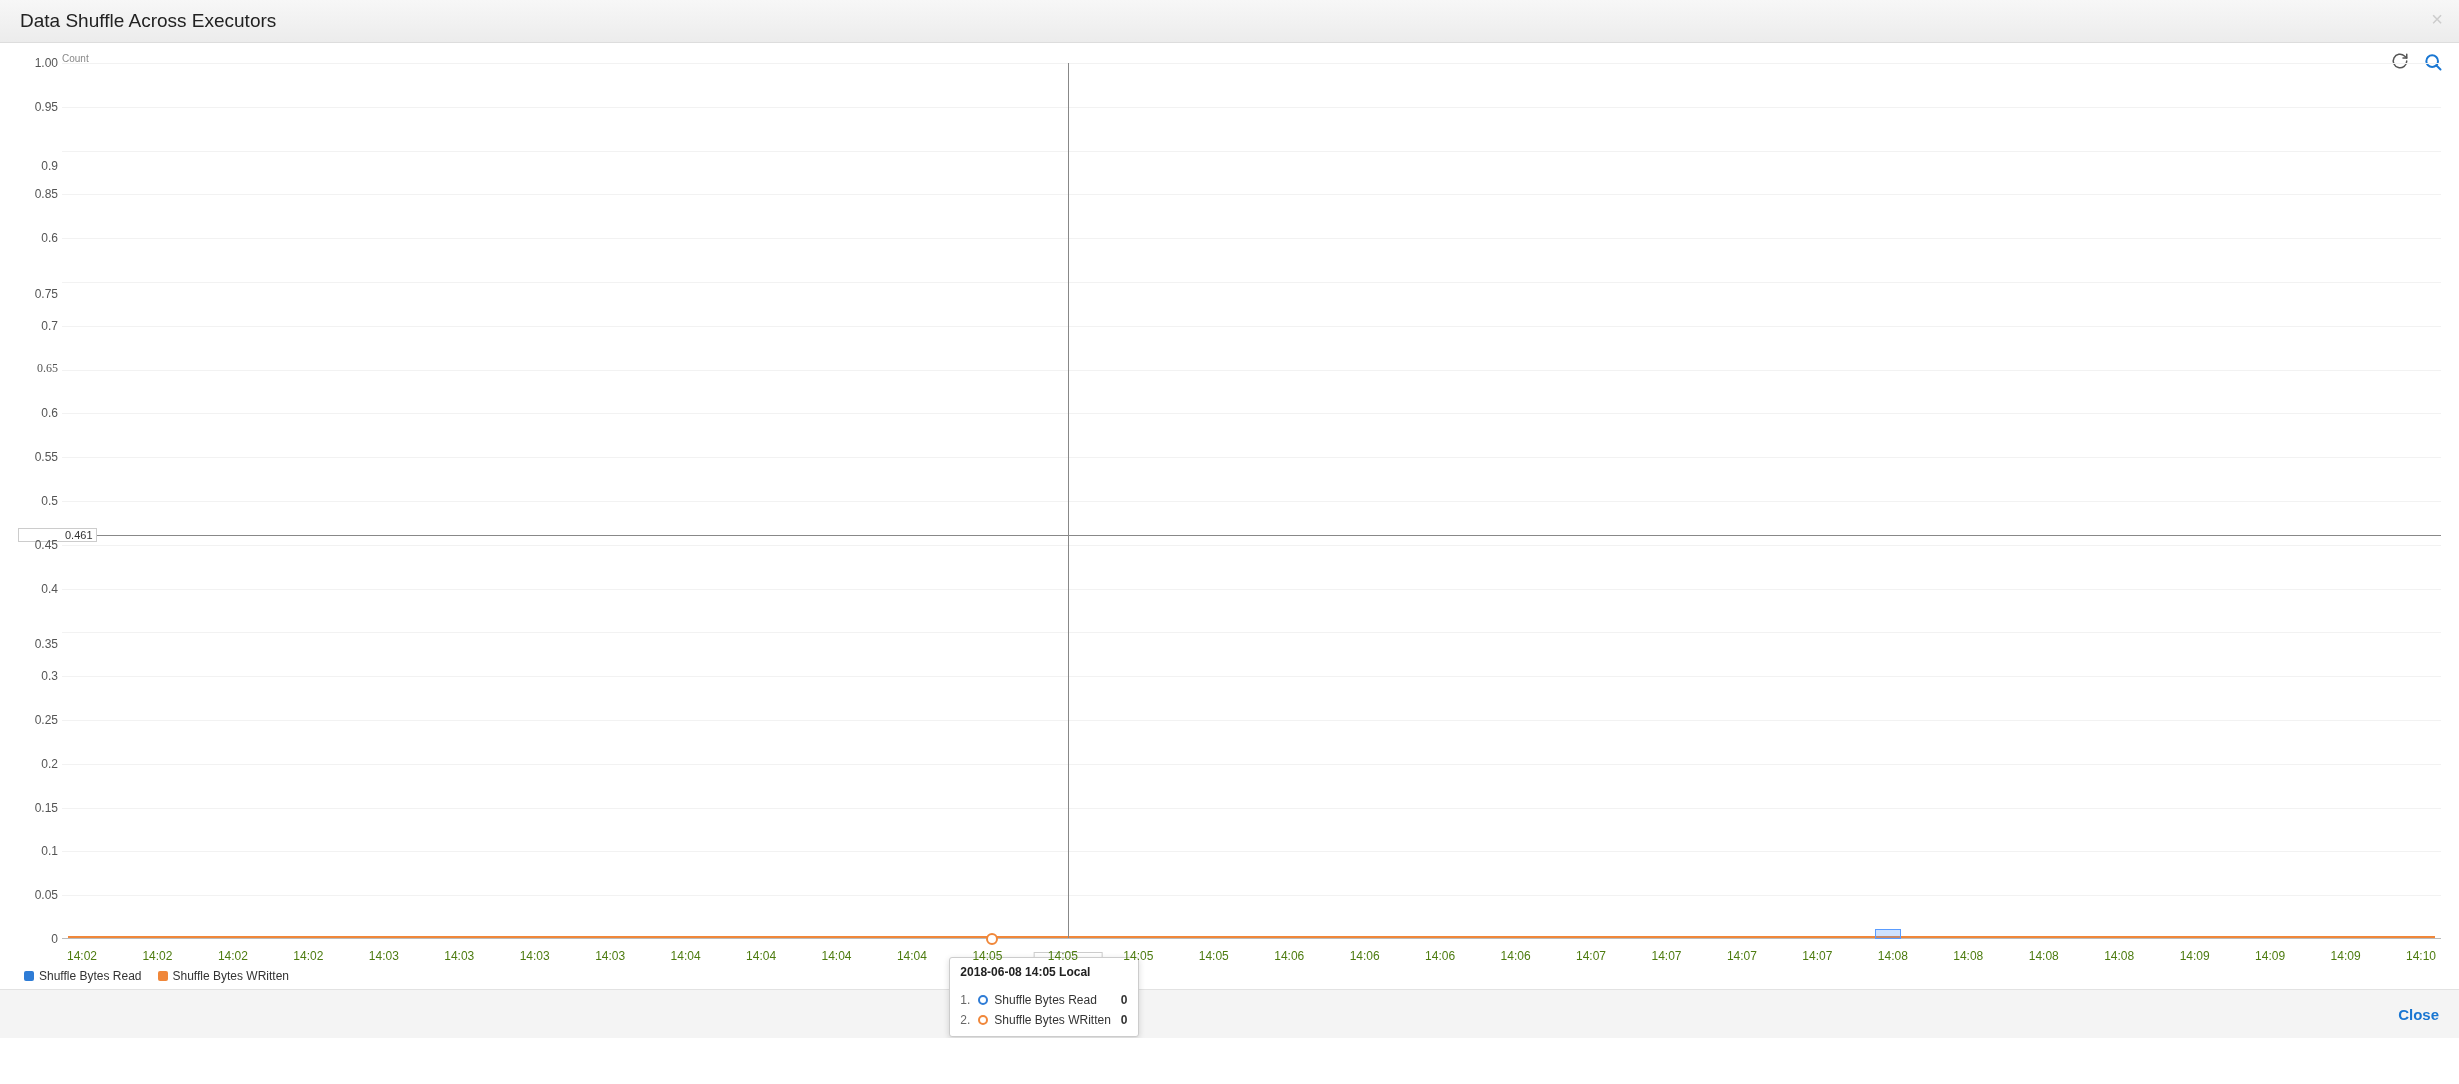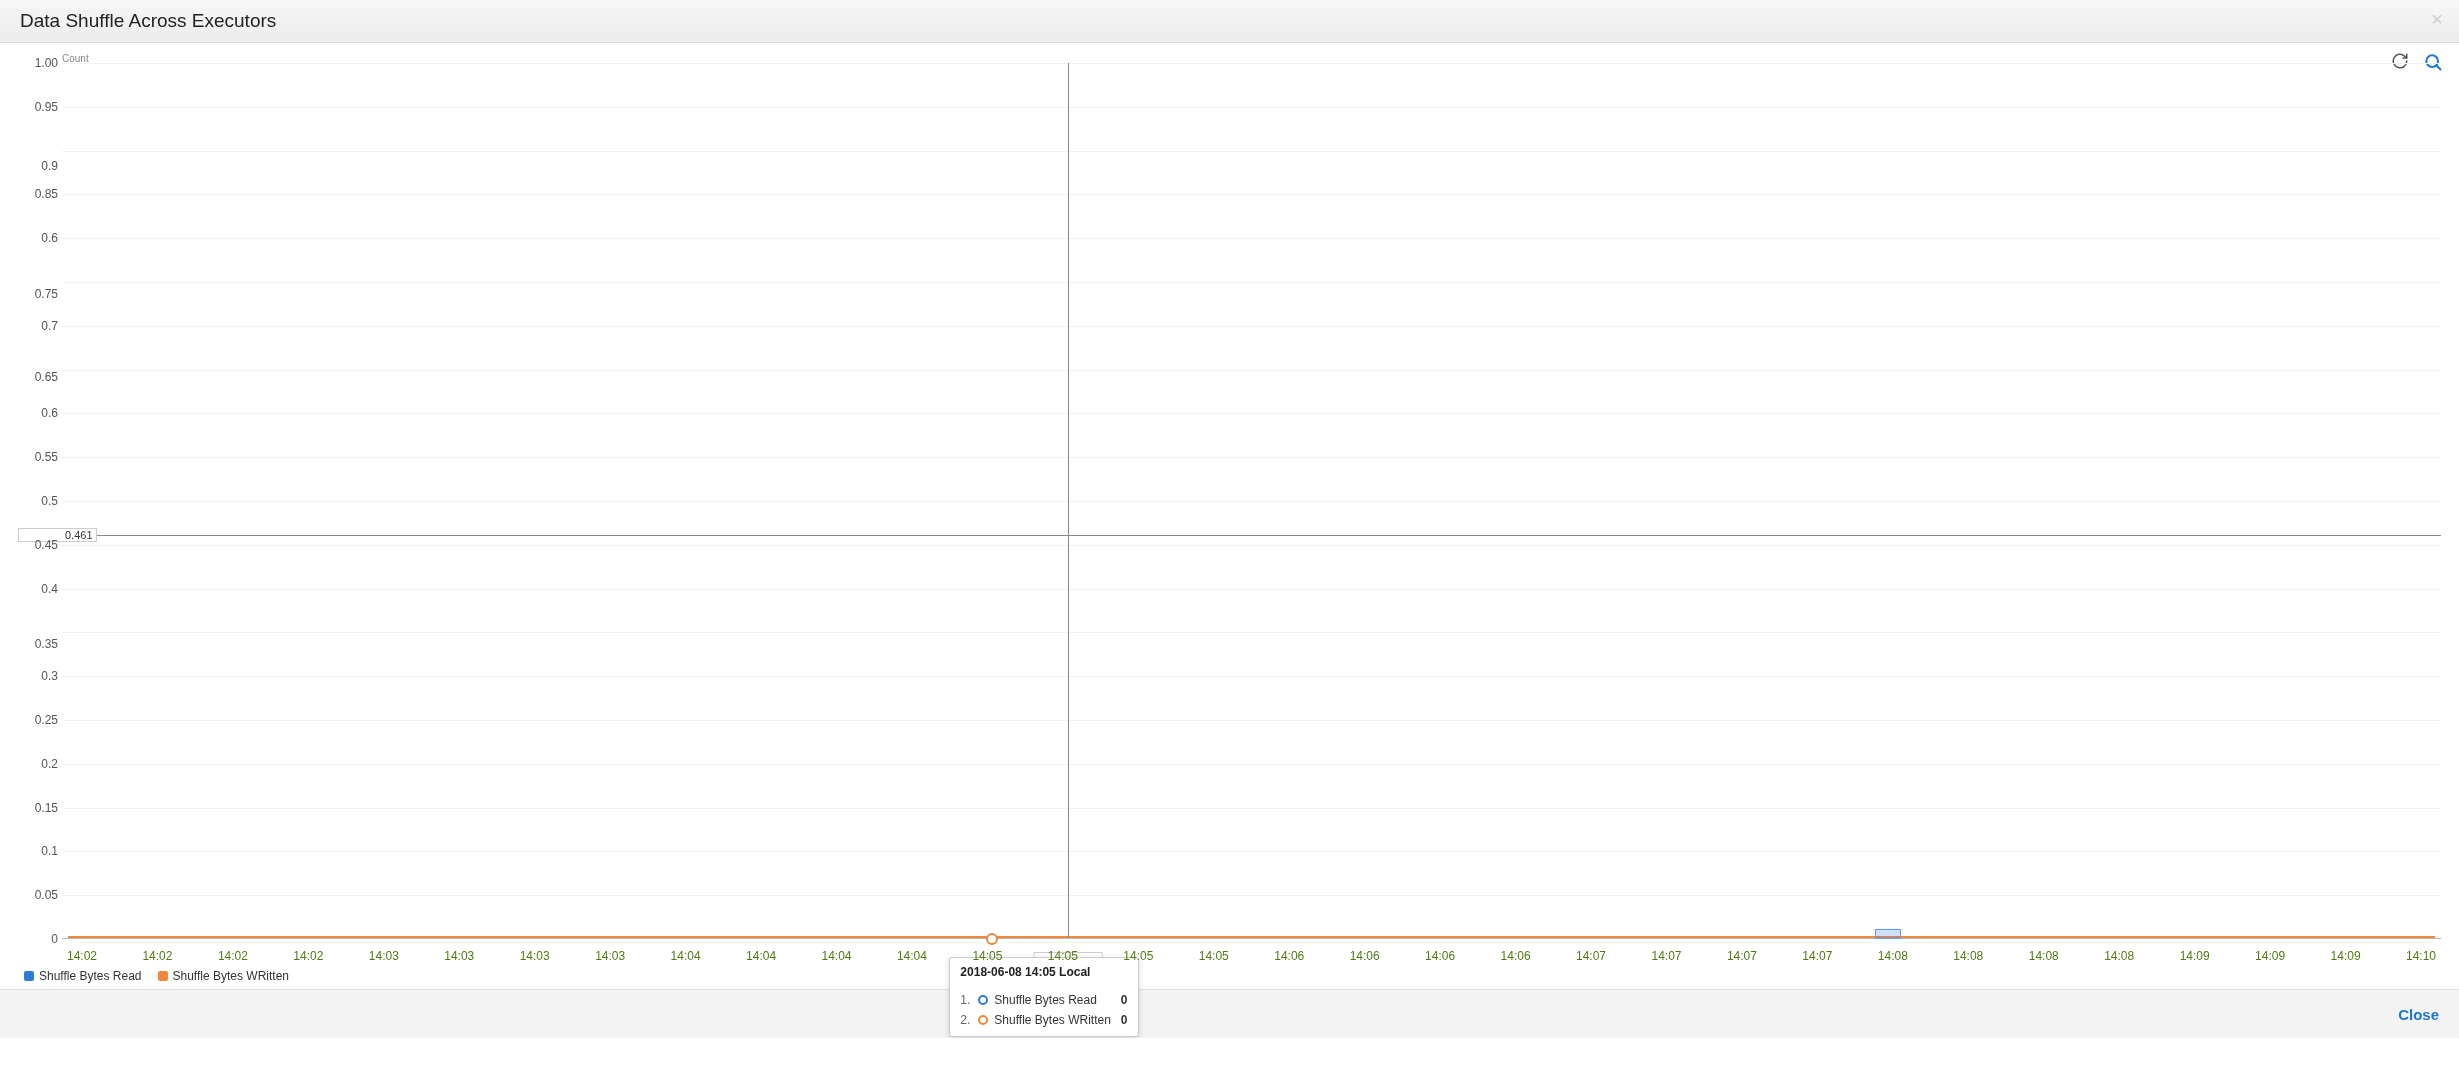--- a/index.html
+++ b/index.html
@@ -323,21 +323,21 @@
       <div class="y-tick-label" style="top: 750.6px;">0.15</div>
       <div class="y-tick-label" style="top: 706.8px;">0.2</div>
       <div class="y-tick-label" style="top: 663px;">0.25</div>
       <div class="y-tick-label" style="top: 619.2px;">0.3</div>
       <div class="y-tick-label" style="top: 587px;">0.35</div>
       <div class="y-tick-label" style="top: 531.6px;">0.4</div>
       <div class="y-tick-label" style="top: 487.8px;">0.45</div>
       <div class="y-tick-label" style="top: 444px;">0.5</div>
       <div class="y-tick-label" style="top: 400.2px;">0.55</div>
       <div class="y-tick-label" style="top: 356.4px;">0.6</div>
-      <div class="y-tick-label" style="top: 320px;">0.65</div>
+      <div class="y-tick-label" style="top: 311px; font-family: Liberation Serif, serif;">0.65</div>
       <div class="y-tick-label" style="top: 268.8px;">0.7</div>
       <div class="y-tick-label" style="top: 225px; margin-top: 12px;">0.75</div>
       <div class="y-tick-label" style="top: 181.2px;">0.6</div>
       <div class="y-tick-label" style="top: 137.4px;">0.85</div>
       <div class="y-tick-label" style="top: 109px;">0.9</div>
       <div class="y-tick-label" style="top: 49.8px;">0.95</div>
       <div class="y-tick-label" style="top: 6px;">1.00</div>
       <div class="x-tick-label" style="left: 64px;">14:02</div>
       <div class="x-tick-label" style="left: 139.452px;">14:02</div>
       <div class="x-tick-label" style="left: 214.903px;">14:02</div>

